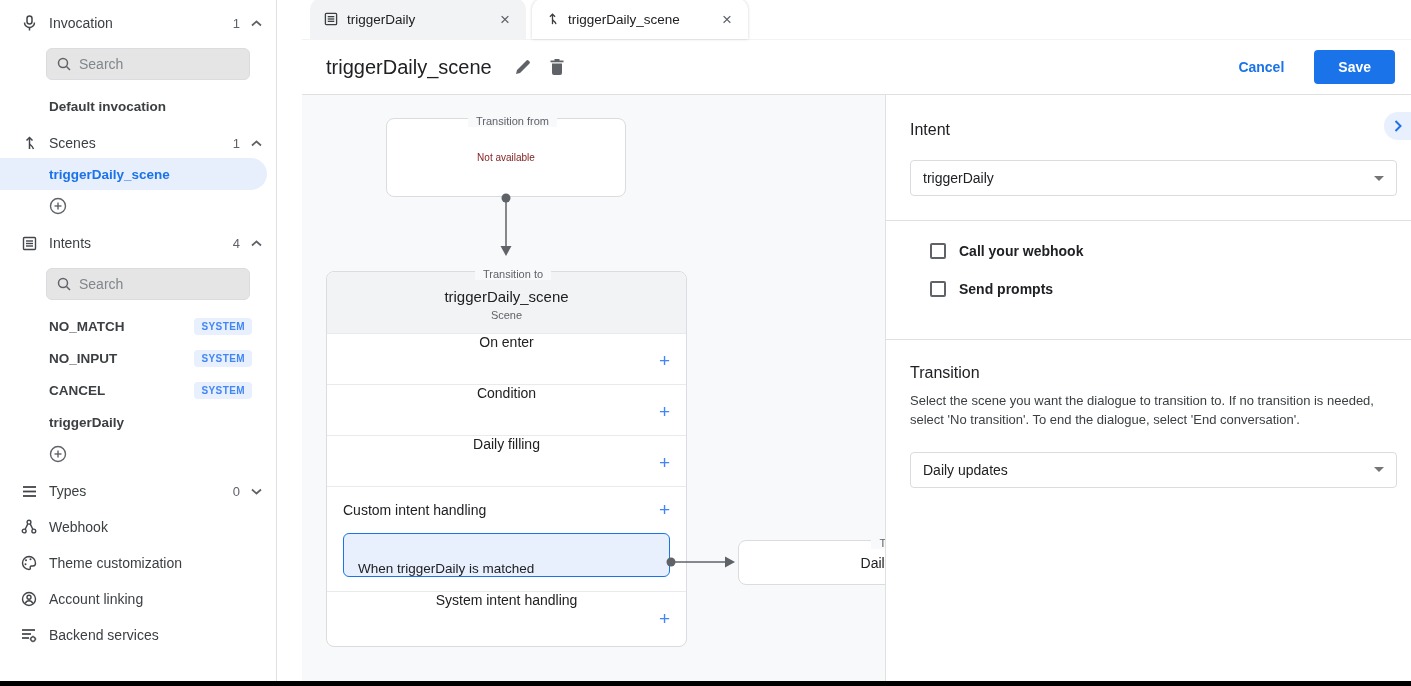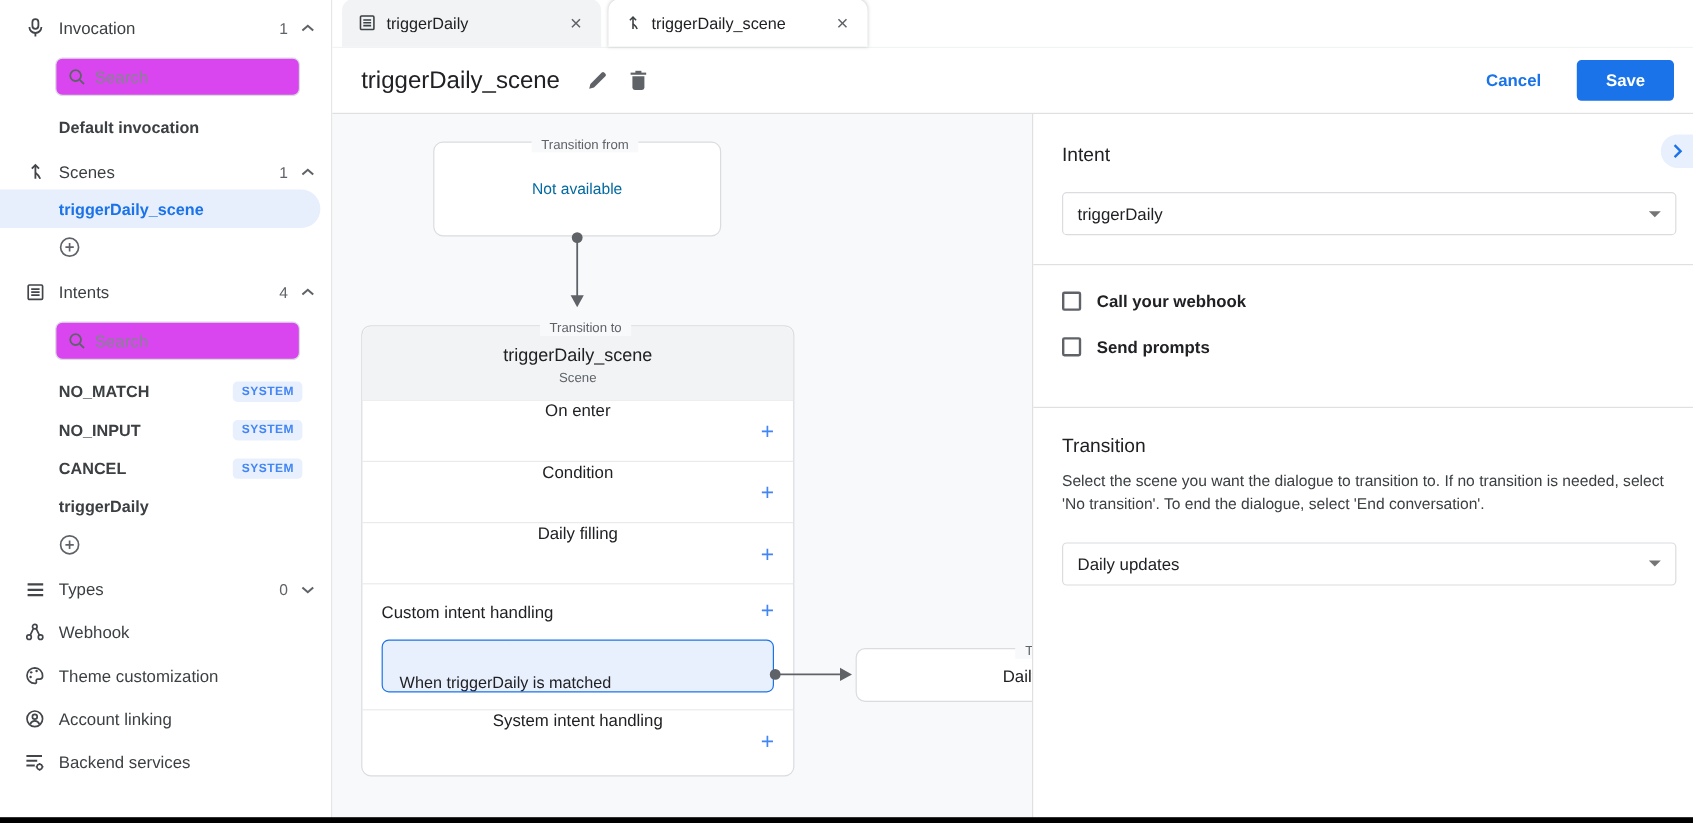--- a/index.html
+++ b/index.html
@@ -1,28 +1,28 @@
 <!DOCTYPE html>
 <html><head>
 <meta charset="utf-8">
 <style>
   * { margin:0; padding:0; box-sizing:border-box; }
   html,body { width:1411px; height:686px; overflow:hidden; }
   body { font-family:"Liberation Sans","DejaVu Sans",sans-serif; color:#202124; background:#fff; }
-  .app { position:relative; width:1411px; height:686px; display:flex; }
+  .app { position:relative; width:1411px; height:686px; display:flex;gap:25px; }
 
   
   .sidebar { width:277px; min-width:277px; height:681px; background:#fff; border-right:1px solid #e0e0e0; padding-top:8px; font-size:14px; color:#3c4043; overflow:hidden; }
   .side-row { display:flex; align-items:center; height:30px; padding:0 14px 0 20px; cursor:pointer; }
   .side-row .icon { width:18px; height:18px; margin-right:11px; display:flex; align-items:center; justify-content:center; color:#424549; }
   .side-row .lbl { flex:1; color:#3c4043; }
   .side-row .cnt { color:#5f6368; margin-right:10px; font-size:13px; }
   .chev { width:12px; height:12px; display:flex; align-items:center; justify-content:center; color:#5f6368; }
   .search-wrap { margin:10px 26px 10px 46px; }
-  .search-box { display:flex; align-items:center; height:32px; border:1px solid #dadce0; border-radius:6px; padding:0 10px; background:#d946ef; }
+  .search-box { display:flex; align-items:center; height:32px; border:1px solid #dadce0; border-radius:6px; padding:0 10px; background:#e5e5e5; }
   .search-box svg { margin-right:8px; flex:none; }
   .search-box input { border:none; outline:none; font-size:14px; color:#202124; width:100%; font-family:inherit; background:transparent; }
   .search-box input::placeholder { color:#80868b; }
   .side-item { display:flex; align-items:center; height:32px; padding-left:49px; padding-right:24px; font-weight:bold; font-size:13.5px; color:#3c4043; cursor:pointer; }
   .side-item.selected { background:#e7eefc; border-radius:0 17px 17px 0; margin-right:9px; color:#1a73e8; }
   .sys-badge { margin-left:auto; background:#e8f0fe; color:#4285f4; font-size:10px; font-weight:bold; letter-spacing:.4px; padding:3px 7px; border-radius:4px; }
   .add-row { height:32px; display:flex; align-items:center; padding-left:49px; color:#5f6368; cursor:pointer; }
   .spacer-sm { height:6px; }
 
   
@@ -48,21 +48,21 @@
   
   .workarea { flex:1; display:flex; min-height:0; }
   .canvas { position:relative; width:583px; min-width:583px; background:#f8f9fa; overflow:hidden; }
   .panel { flex:1; background:#fff; border-left:1px solid #e0e0e0; position:relative; padding:0; overflow:hidden; }
 
   
   .diagram-box { position:absolute; background:#fff; border:1px solid #dadce0; border-radius:8px; }
   .legend { position:absolute; top:-8px; left:13px; right:0; text-align:center; pointer-events:none; }
   .legend span { display:inline-block; font-size:11px; color:#5f6368; padding:0 8px; background:#f8f9fa; white-space:nowrap; }
   .from-box { left:84px; top:23px; width:240px; height:79px; }
-  .from-box .box-text { display:flex; align-items:center; justify-content:center; height:100%; font-size:13px; color:#0369a1; }
+  .from-box .box-text { display:flex; align-items:center; justify-content:center; height:100%; font-size:10px; color:#7f1d1d; }
 
   .scene-card { position:absolute; left:24px; top:176px; width:361px; background:#fff; border:1px solid #dadce0; border-radius:8px; }
   .card-header { background:#f1f3f4; border-radius:8px 8px 0 0; text-align:center; padding:16px 10px 12px; }
   .card-title { font-size:15px; color:#202124; }
   .card-sub { font-size:11px; color:#5f6368; margin-top:4px; }
   .card-row { border-top:1px solid #e8eaed; display:flex; align-items:center; padding:0 16px; height:51px; font-size:14px; color:#202124;flex-direction:column; }
   .card-row .plus { margin-left:auto; color:#4285f4; font-size:19px; font-weight:400; cursor:pointer; }
   .custom-section { border-top:1px solid #e8eaed; padding-bottom:14px; }
   .custom-section .row-head { display:flex; align-items:center; padding:0 16px; height:46px; font-size:14px; }
   .custom-section .row-head .plus { margin-left:auto; color:#4285f4; font-size:19px; cursor:pointer; }
@@ -74,21 +74,21 @@
 
   .connector { position:absolute; pointer-events:none; }
 
   
   .panel-content { padding:0 0 0 24px; }
   .panel h2 { font-size:16px; font-weight:400; color:#202124; }
   .intent-heading { padding-top:26px; }
   .dd { margin:0 14px 0 0; height:36px; border:1px solid #dadce0; border-radius:4px; display:flex; align-items:center; padding:0 12px; font-size:14px; color:#202124; cursor:pointer; background:#fff; }
   .dd .caret { margin-left:auto; width:0; height:0; border-left:5px solid transparent; border-right:5px solid transparent; border-top:5px solid #757575; }
   .divider { height:1px; background:#e0e0e0; margin:0; }
-  .chk-row { display:flex; align-items:flex-start; margin-top:22px; cursor:pointer; }
+  .chk-row { display:flex; align-items:flex-start; margin-top:22px; cursor:pointer;margin-left:20px; }
   .chk { width:16px; height:16px; border:2px solid #5f6368; border-radius:2px; background:#fff; flex:none; }
   .chk-label { margin-left:13px; font-size:14px; font-weight:bold; color:#202124; }
   .panel-desc { font-size:13px; color:#3c4043; line-height:1.45; margin-top:10px; padding-right:16px; max-width:530px; }
   .collapse-btn { position:absolute; right:0; top:17px; width:27px; height:28px; background:#e8f0fe; border-radius:16px 0 0 16px; display:flex; align-items:center; justify-content:center; color:#1a73e8; cursor:pointer; border:none; }
 
   .bottom-bar { position:absolute; left:0; bottom:0; width:1411px; height:5px; background:#000; }
 </style>
 </head>
 <body>
 

